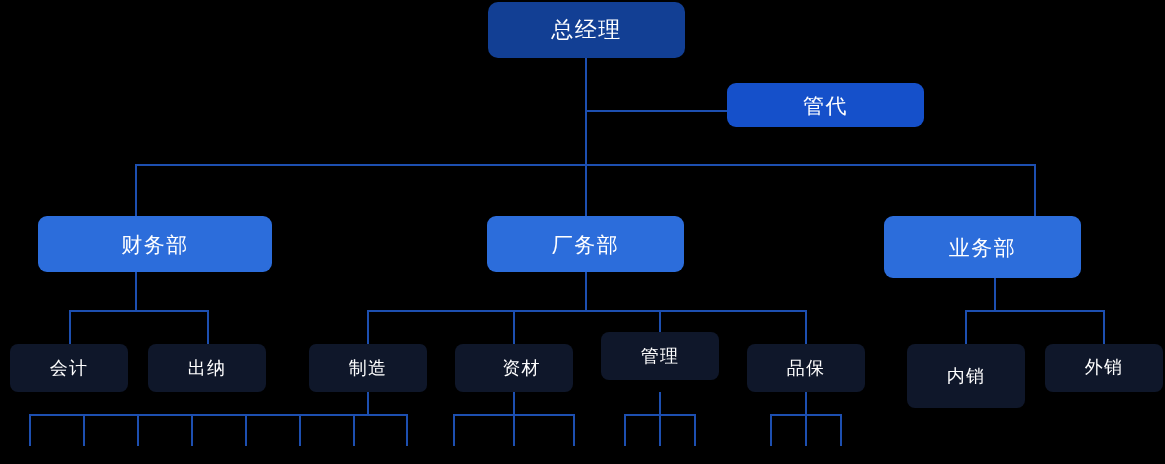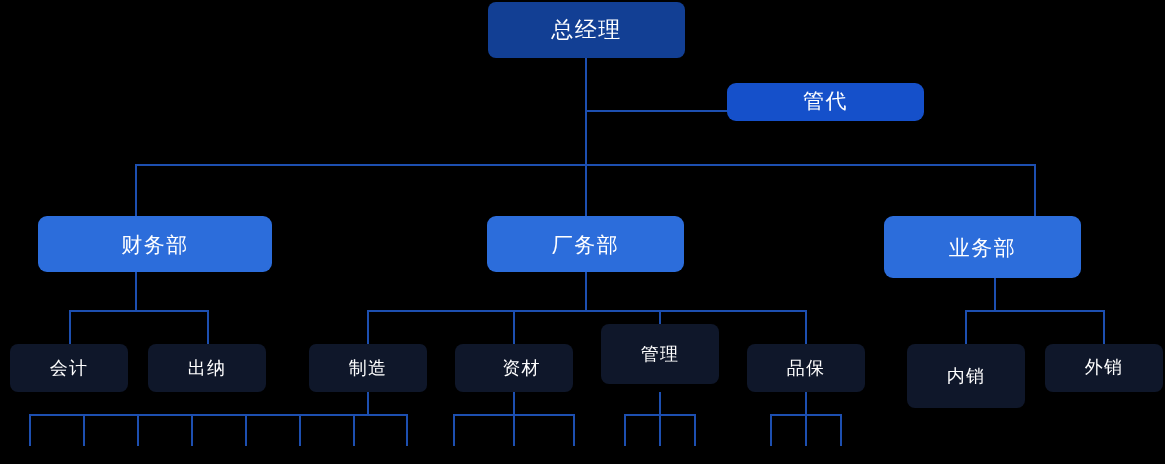--- a/index.html
+++ b/index.html
@@ -85,24 +85,24 @@
       <div class="ln v" style="left: 624px; top: 414px; height: 32px;"></div>
       <div class="ln v" style="left: 659px; top: 414px; height: 32px;"></div>
       <div class="ln v" style="left: 694px; top: 414px; height: 32px;"></div>
       <div class="ln v" style="left: 805px; top: 392px; height: 22px;"></div>
       <div class="ln h" style="left: 770px; top: 414px; width: 71px;"></div>
       <div class="ln v" style="left: 770px; top: 414px; height: 32px;"></div>
       <div class="ln v" style="left: 805px; top: 414px; height: 32px;"></div>
       <div class="ln v" style="left: 840px; top: 414px; height: 32px;"></div>
     </div>
   <div id="node-layer">
-      <div class="node lvl0" style="left: 488px; top: 2px; width: 197px; height: 56px;">
+      <div class="node lvl0" style="left: 488px; top: 2px; width: 197px; height: 56px; border-radius: 10px;">
         <span class="lbl">总经理</span>
       </div>
-      <div class="node lvl1" style="left: 727px; top: 83px; width: 197px; height: 38px; font-family: Liberation Mono, monospace;">
+      <div class="node lvl1" style="left: 727px; top: 83px; width: 197px; height: 44px;">
         <span class="lbl">管代</span>
       </div>
       <div class="node lvl2" style="left: 38px; top: 216px; width: 234px; height: 56px;">
         <span class="lbl">财务部</span>
       </div>
       <div class="node lvl2" style="left: 487px; top: 216px; width: 197px; height: 56px;">
         <span class="lbl">厂务部</span>
       </div>
       <div class="node lvl2" style="left: 884px; top: 216px; width: 197px; height: 62px;">
         <span class="lbl">业务部</span>
@@ -112,21 +112,21 @@
       </div>
       <div class="node lvl3" style="left: 148px; top: 344px; width: 118px; height: 48px;">
         <span class="lbl">出纳</span>
       </div>
       <div class="node lvl3" style="left: 309px; top: 344px; width: 118px; height: 48px; border-radius: 7px;">
         <span class="lbl">制造</span>
       </div>
       <div class="node lvl3" style="left: 455px; top: 344px; width: 118px; height: 48px; padding-left: 15px;">
         <span class="lbl">资材</span>
       </div>
-      <div class="node lvl3" style="left: 601px; top: 324px; width: 118px; height: 60px;">
+      <div class="node lvl3" style="left: 601px; top: 332px; width: 118px; height: 48px;">
         <span class="lbl">管理</span>
       </div>
       <div class="node lvl3" style="left: 747px; top: 344px; width: 118px; height: 48px;">
         <span class="lbl">品保</span>
       </div>
       <div class="node lvl3" style="left: 907px; top: 344px; width: 118px; height: 64px;">
         <span class="lbl">内销</span>
       </div>
       <div class="node lvl3" style="left: 1045px; top: 344px; width: 118px; height: 48px; font-family: Liberation Mono, monospace;">
         <span class="lbl">外销</span>

